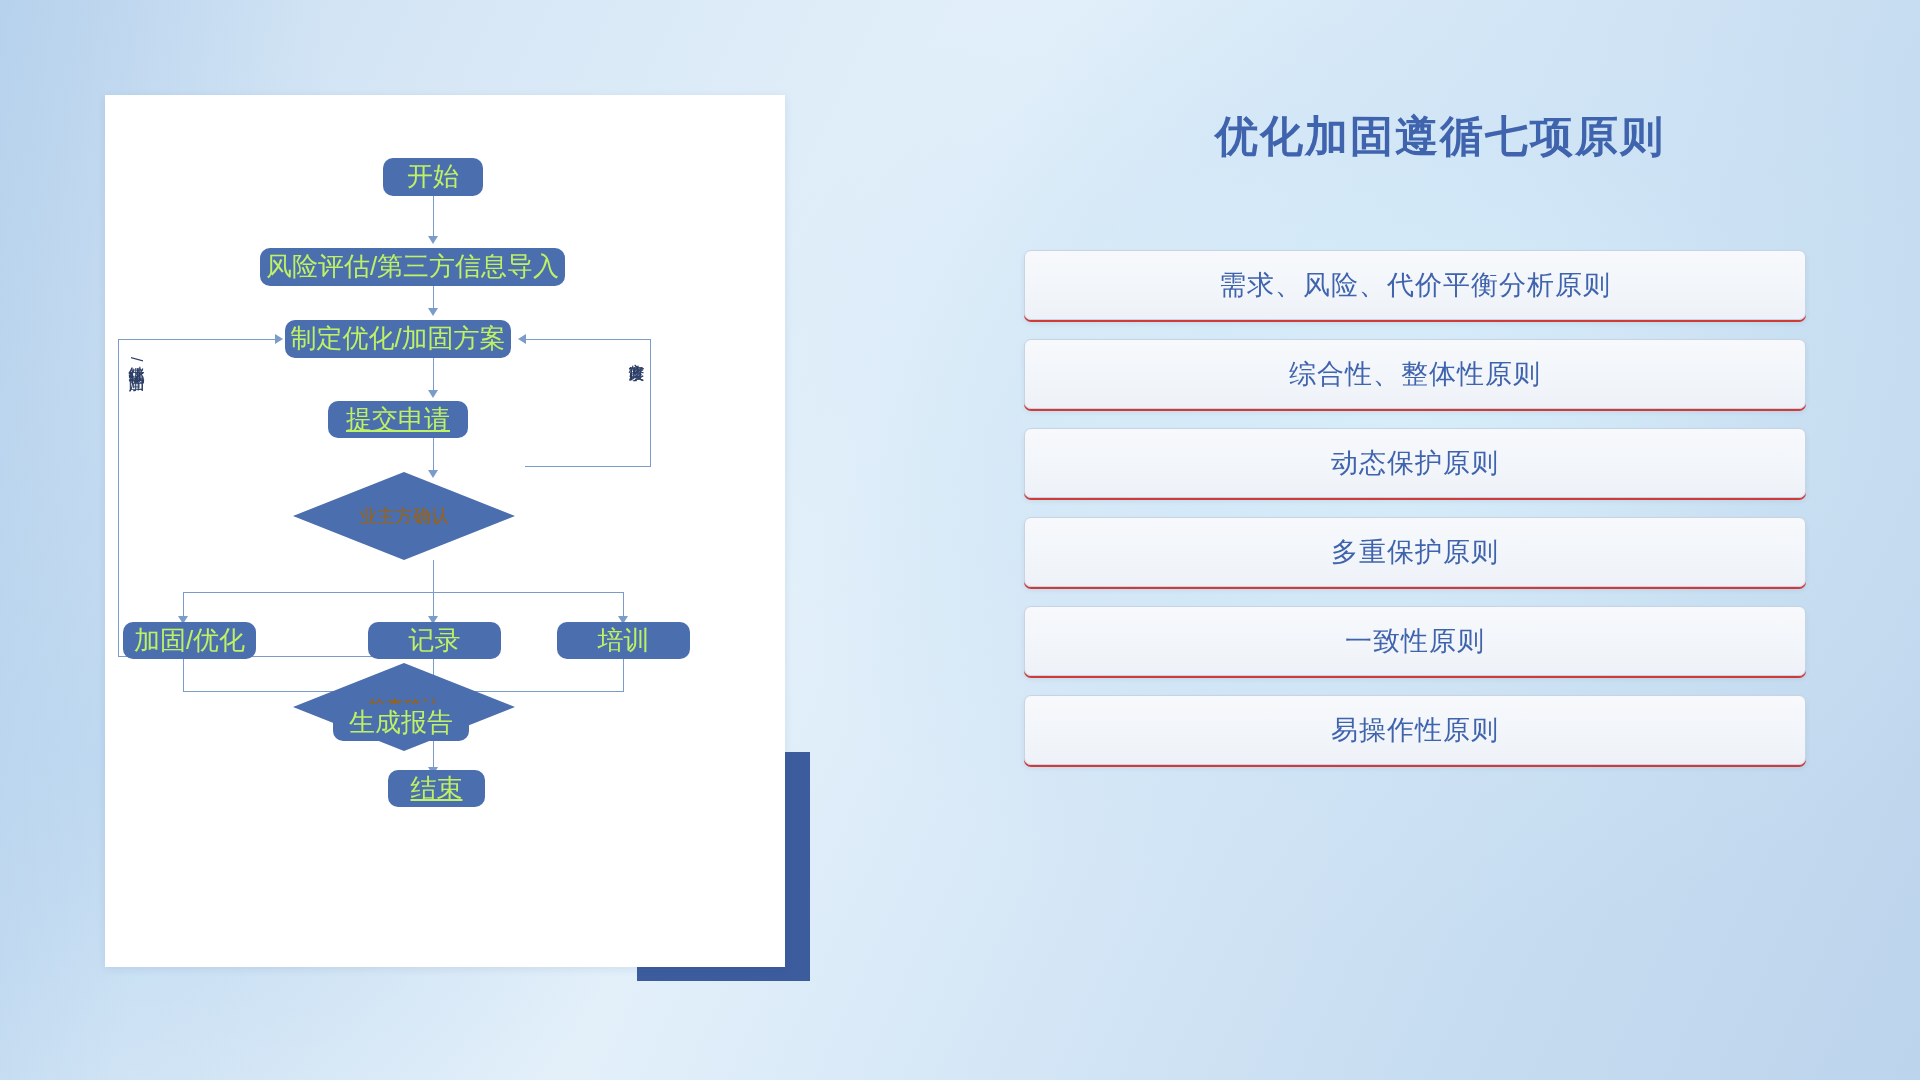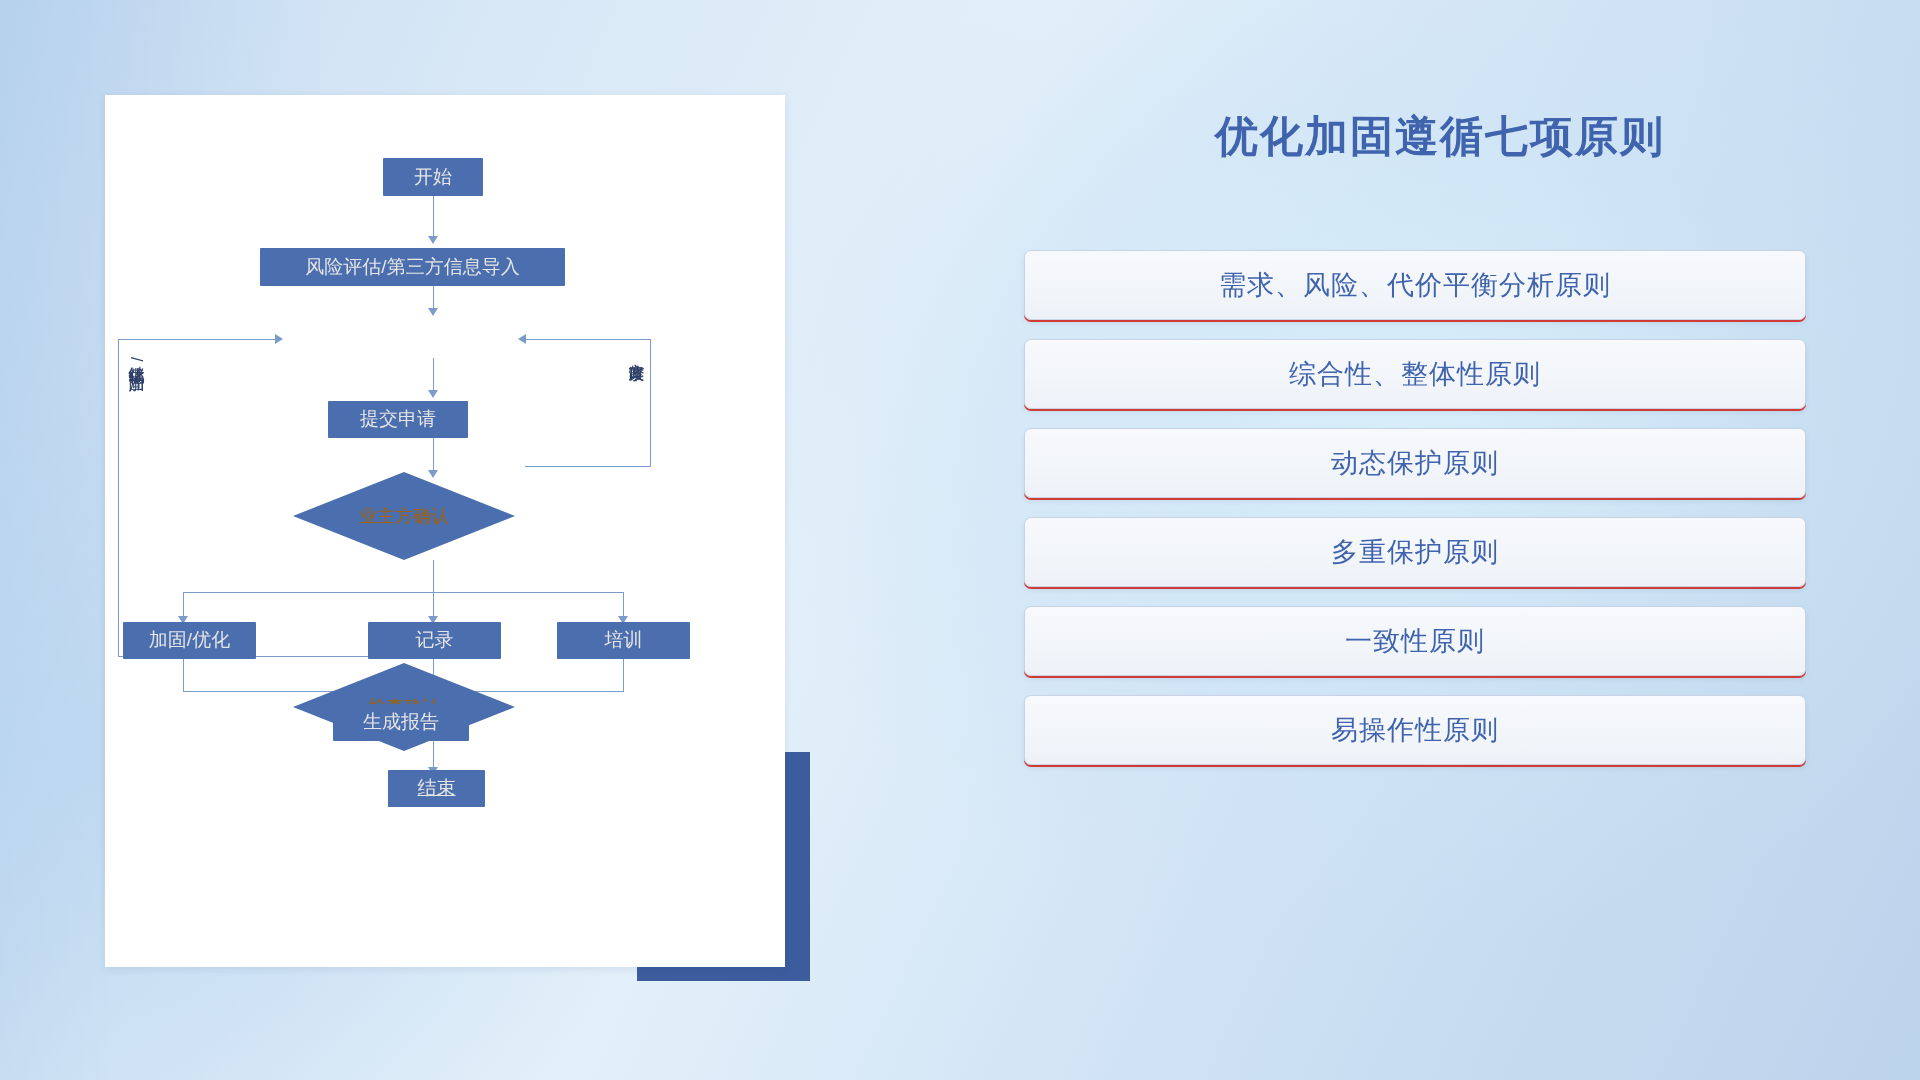--- a/index.html
+++ b/index.html
@@ -51,28 +51,28 @@
   }
   .chart-inner {
     position: absolute;
     left: 0; top: 0;
     width: 680px;
     height: 872px;
   }
   .node {
     position: absolute;
     background: #4b6eae;
-    color: #e5e5e5;
-    font-size: 19px;
+    color: #bef264;
+    font-size: 26px;
     line-height: 1.2;
     display: flex;
     align-items: center;
     justify-content: center;
     white-space: nowrap;
-    border-radius: 1px;
+    border-radius: 10px;
   }
   .diamond-wrap {
     position: absolute;
     display: flex;
     align-items: center;
     justify-content: center;
   }
   .diamond-shape {
     position: absolute;
     left: 0; top: 0;
@@ -175,37 +175,38 @@
     <div class="chart-inner">
 
       <div class="node" style="left:278px; top:63px; width:100px; height:38px;">开始</div>
       <div class="vline" style="left:328px; top:101px; height:44px;"></div>
       <div class="arrow-down" style="left:323px; top:141px;"></div>
 
       <div class="node" style="left:155px; top:153px; width:305px; height:38px;">风险评估/第三方信息导入</div>
       <div class="vline" style="left:328px; top:191px; height:26px;"></div>
       <div class="arrow-down" style="left:323px; top:213px;"></div>
 
+      <div class="node" style="left:180px; top:225px; width:226px; height:38px;">制定优化/加固方案</div>
 
       <div class="hline" style="left:13px; top:244px; width:160px;"></div>
       <div class="arrow-right" style="left:170px; top:239px;"></div>
       <div class="vline" style="left:13px; top:244px; height:318px;"></div>
       <div class="hline" style="left:13px; top:561px; width:270px;"></div>
       <div class="vlabel" style="left:22px; top:258px; height:130px;">继续优化/加固</div>
 
       <div class="hline" style="left:420px; top:244px; width:126px;"></div>
       <div class="arrow-left" style="left:413px; top:239px;"></div>
       <div class="vline" style="left:545px; top:244px; height:128px;"></div>
       <div class="hline" style="left:420px; top:371px; width:126px;"></div>
       <div class="vlabel" style="left:522px; top:255px; height:100px;">方案修改</div>
 
       <div class="vline" style="left:328px; top:263px; height:36px;"></div>
       <div class="arrow-down" style="left:323px; top:295px;"></div>
 
-      <div class="node" style="left:223px; top:306px; width:140px; height:37px;">提交申请</div>
+      <div class="node" style="left:223px; top:306px; width:140px; height:37px;text-decoration:underline;">提交申请</div>
 
       <div class="vline" style="left:328px; top:343px; height:36px;"></div>
       <div class="arrow-down" style="left:323px; top:375px;"></div>
 
       <div class="diamond-wrap" style="left:188px; top:377px; width:222px; height:88px;">
         <div class="diamond-shape"></div>
         <span>业主方确认</span>
       </div>
 
       <div class="vline" style="left:328px; top:465px; height:33px;"></div>

